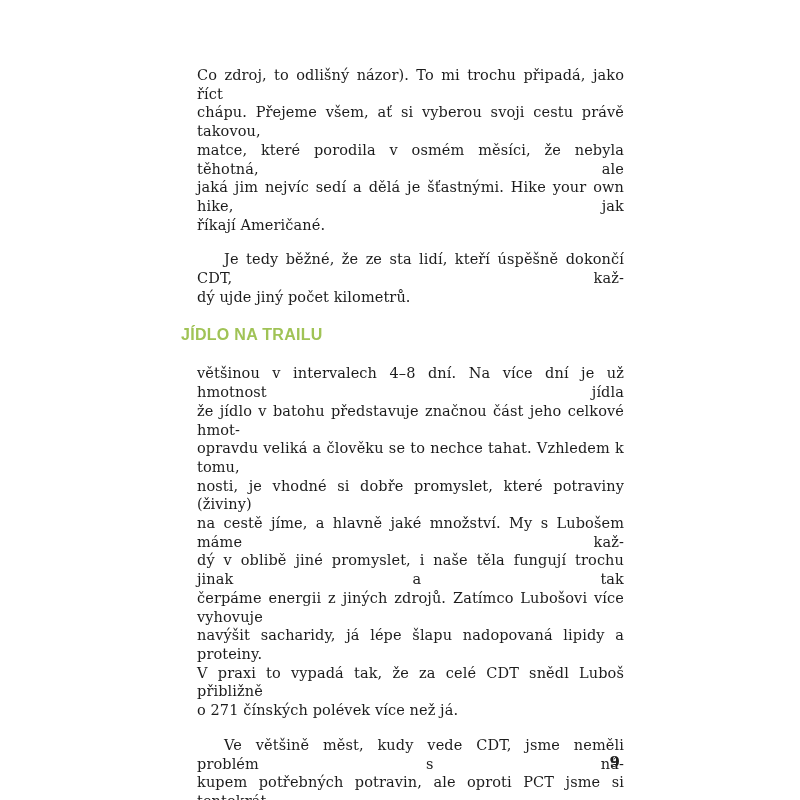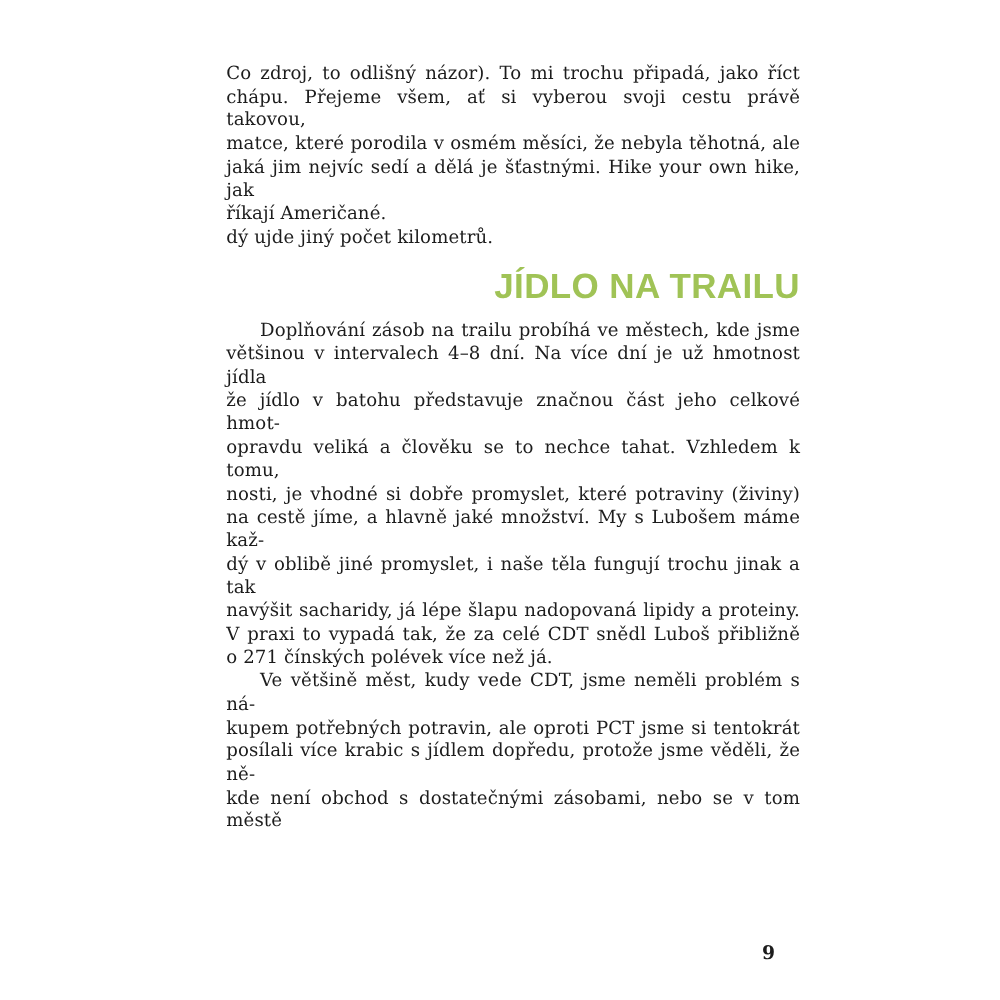--- a/index.html
+++ b/index.html
@@ -20,38 +20,38 @@
   }
   .column {
     position: absolute;
     left: 181px;
     top: 50px;
     width: 459px;
     font-size: 14.5px;
     line-height: 18.7px;
     letter-spacing: 0.1px;
   }
-  .paragraph { margin: 0; }
+  .paragraph { margin: 16px; }
   .line {
     text-align: justify;
     text-align-last: justify;
   }
   .line.last {
     text-align: right;
     text-align-last: left;
   }
   .line.indent {
     text-indent: 27px;
   }
   .heading {
     font-family: "Liberation Sans", sans-serif;
     font-weight: bold;
-    font-size: 28px;
+    font-size: 16px;
     line-height: 26px;
-    text-align: right;
+    text-align: left;
     margin: 16px 0 14px 0;
     letter-spacing: 0.3px;
   }
   .pagenum {
     position: absolute;
     left: 181px;
     top: 753px;
     width: 439px;
     text-align: right;
     font-weight: bold;
@@ -65,31 +65,32 @@
 <div class="page">
   <div class="column" id="text-column" style="color: rgb(28, 28, 28);">
       <div class="paragraph">
         <div class="line">Co zdroj, to odlišný názor). To mi trochu připadá, jako říct</div>
         <div class="line">chápu. Přejeme všem, ať si vyberou svoji cestu právě takovou,</div>
         <div class="line">matce, které porodila v osmém měsíci, že nebyla těhotná, ale</div>
         <div class="line">jaká jim nejvíc sedí a dělá je šťastnými. Hike your own hike, jak</div>
         <div class="line last">říkají Američané.</div>
       </div>
       <div class="paragraph">
+        <div class="line indent">Je tedy běžné, že ze sta lidí, kteří úspěšně dokončí CDT, kaž-</div>
         <div class="line last">dý ujde jiný počet kilometrů.</div>
       </div>
       <div class="heading" style="color: rgb(160, 195, 86);">JÍDLO NA TRAILU</div>
       <div class="paragraph">
-        <div class="line indent">Doplňování zásob na trailu probíhá ve městech, kde jsme</div>
         <div class="line">většinou v intervalech 4–8 dní. Na více dní je už hmotnost jídla</div>
         <div class="line">že jídlo v batohu představuje značnou část jeho celkové hmot-</div>
         <div class="line">opravdu veliká a člověku se to nechce tahat. Vzhledem k tomu,</div>
         <div class="line">nosti, je vhodné si dobře promyslet, které potraviny (živiny)</div>
         <div class="line">na cestě jíme, a hlavně jaké množství. My s Lubošem máme kaž-</div>
         <div class="line">dý v oblibě jiné promyslet, i naše těla fungují trochu jinak a tak</div>
+        <div class="line">čerpáme energii z jiných zdrojů. Zatímco Lubošovi více vyhovuje</div>
         <div class="line">navýšit sacharidy, já lépe šlapu nadopovaná lipidy a proteiny.</div>
         <div class="line">V praxi to vypadá tak, že za celé CDT snědl Luboš přibližně</div>
         <div class="line last">o 271 čínských polévek více než já.</div>
       </div>
       <div class="paragraph">
         <div class="line indent">Ve většině měst, kudy vede CDT, jsme neměli problém s ná-</div>
         <div class="line">kupem potřebných potravin, ale oproti PCT jsme si tentokrát</div>
         <div class="line">posílali více krabic s jídlem dopředu, protože jsme věděli, že ně-</div>
         <div class="line">kde není obchod s dostatečnými zásobami, nebo se v tom městě</div>
       </div>

